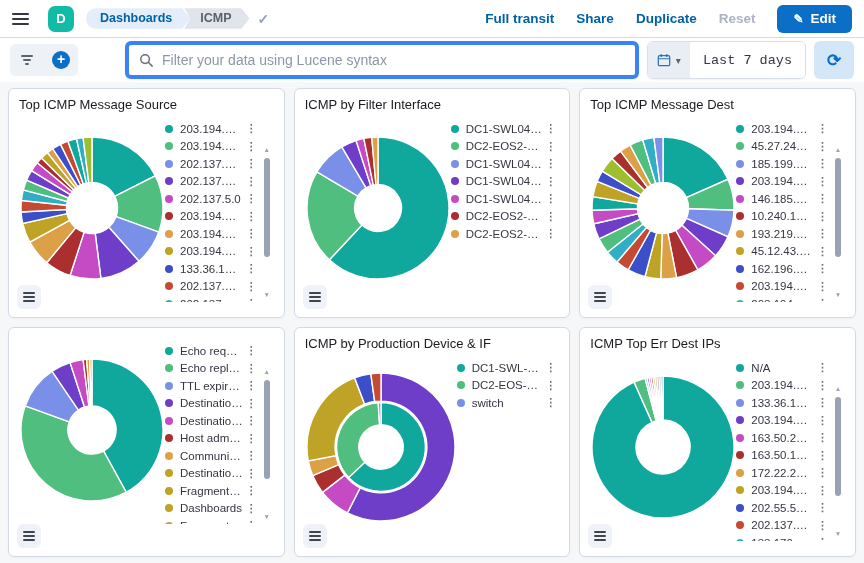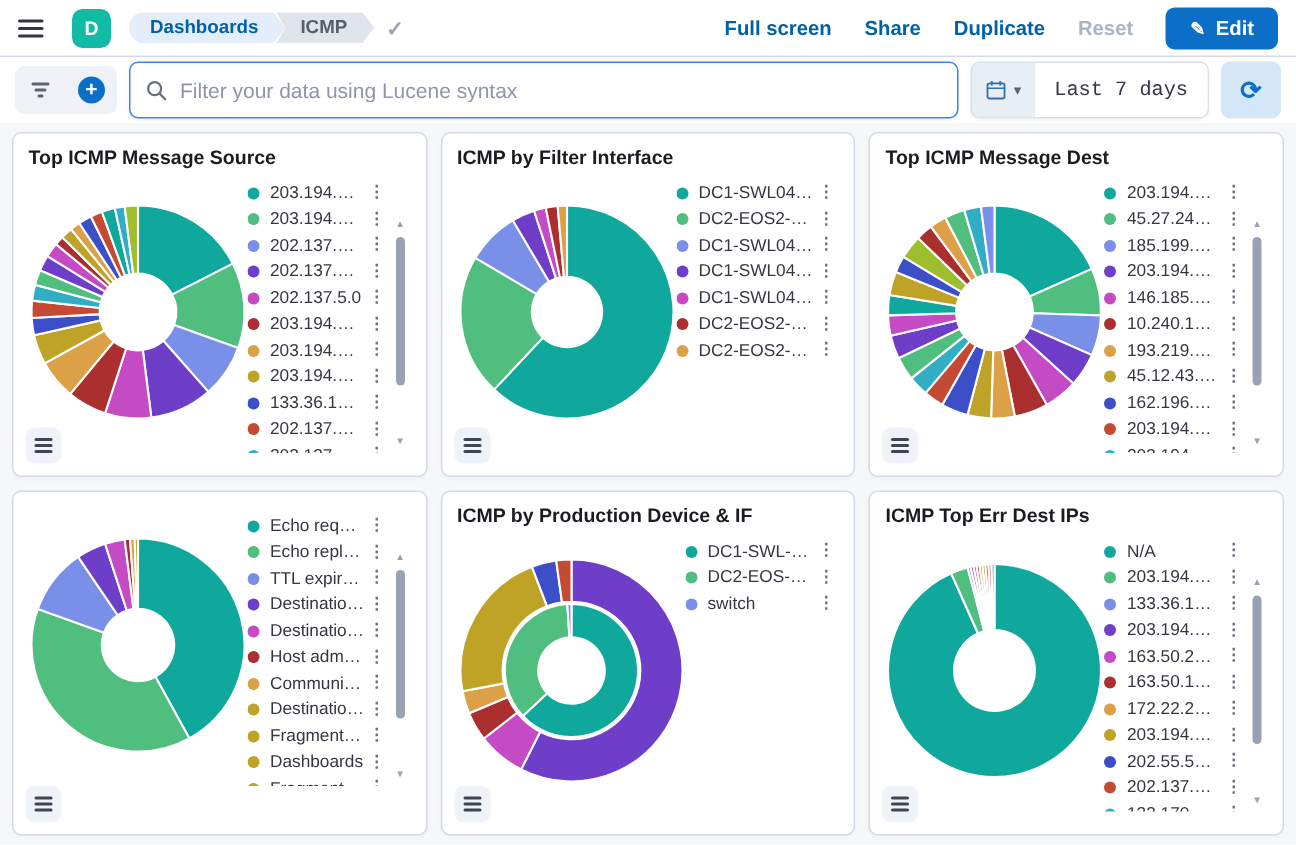--- a/index.html
+++ b/index.html
@@ -31,40 +31,40 @@
   
   .filterbar { height:44px; display:flex; align-items:center; gap:8px; padding:0 10px; background:#fff; }
   .filter-group { display:flex; background:#EEF2F7; border-radius:6px; height:32px; }
   .filter-group button { width:34px; border:none; background:none; display:flex; align-items:center;
     justify-content:center; cursor:pointer; }
   .funnel { display:flex; flex-direction:column; align-items:center; gap:2.5px; }
   .funnel i { display:block; height:1.8px; background:#5A6570; border-radius:1px; }
   .funnel i:nth-child(1){width:12px;} .funnel i:nth-child(2){width:8px;} .funnel i:nth-child(3){width:4px;}
   .plus-circle { width:18px; height:18px; border-radius:50%; background:#0B6FC7; color:#fff;
     font-size:14px; line-height:17px; text-align:center; font-weight:600; }
-  .searchbox { flex:1; height:38px; border:1px solid #3b82f6; border-radius:6px; background:#fff;
-    display:flex; align-items:center; padding:0 10px; gap:8px; box-shadow:0 1px 2px rgba(152,162,179,.15); }
+  .searchbox { flex:1; height:38px; border:4px solid #3b82f6; border-radius:6px; background:#fff;
+    display:flex; align-items:center; padding:0 10px; gap:8px; box-shadow:0 1px 2px rgba(152,162,179,.15);margin-left:39px; }
   .searchbox input { border:none; outline:none; flex:1; font-size:14px; color:#343741;
     font-family:"Liberation Sans", sans-serif; background:transparent; }
   .searchbox input::placeholder { color:#8D96A8; }
   .datepicker { display:flex; height:38px; border:1px solid #D9DFE8; border-radius:6px; overflow:hidden;
     box-shadow:0 1px 2px rgba(152,162,179,.15); }
   .date-cal { background:#E9EEF5; display:flex; align-items:center; gap:5px; padding:0 9px; border:none; cursor:pointer; }
   .date-cal .chev { font-size:10px; color:#5A6570; }
   .date-label { background:#fff; border:none; padding:0 13px; font-size:13.5px; color:#343741; cursor:pointer;
     font-family:Liberation Mono, monospace; }
   .refresh-btn { width:40px; height:38px; border:none; border-radius:6px; background:#D4E7F8;
     color:#0B6FC7; font-size:17px; font-weight:bold; cursor:pointer; }
 
   
   .dash { background:#F6F7F9; padding:6px 8px; display:grid; grid-template-columns:repeat(3,1fr);
     grid-auto-rows:230px; gap:9px; height:481px; }
   .panel { background:#fff; border:1px solid #D3DAE6; border-radius:6px; position:relative;
     padding:8px 10px; overflow:hidden; box-shadow:0 1px 3px rgba(0,0,0,.03); }
-  .panel h3 { font-size:13px; font-weight:700; color:#1A1C21; margin-bottom:2px; }
+  .panel h3 { font-size:13px; font-weight:400; color:#1A1C21; margin-bottom:2px; }
   .panel-body { display:flex; height:188px; }
   .chart-zone { flex:0 0 54%; display:flex; align-items:center; justify-content:center; }
   .legend-zone { flex:1; padding-top:6px; overflow:hidden; position:relative; }
   .legend-zone.with-scroll { padding-right:14px; }
   .legend-row { display:flex; align-items:center; height:17.5px; font-size:11.5px; color:#343741; }
   .legend-dot { width:8px; height:8px; border-radius:50%; flex:none; margin-right:7px; }
   .legend-label { flex:1; white-space:nowrap; overflow:hidden; text-overflow:ellipsis; cursor:pointer; }
   .legend-kebab { color:#69707D; font-size:11px; font-weight:700; padding:0 3px; cursor:pointer; line-height:1; }
   .vscroll { position:absolute; right:2px; top:40px; bottom:10px; width:10px; }
   .vscroll .arr { position:absolute; left:0; width:10px; text-align:center; font-size:6.5px; color:#98A2B3; }
@@ -85,21 +85,21 @@
       <i></i>
       <i></i>
     </button>
   <div class="space-avatar">D</div>
   <nav class="crumbs">
     <span class="crumb first">Dashboards</span>
     <span class="crumb last">ICMP</span>
   </nav>
   <span class="saved-check">✓</span>
   <div class="nav-right">
-    <button class="nav-link">Full screen</button>
+    <button class="nav-link">Full transit</button>
     <button class="nav-link">Share</button>
     <button class="nav-link">Duplicate</button>
     <button class="nav-link disabled">Reset</button>
     <button class="edit-btn">
       <span class="pencil">✎</span>
       <span>Edit</span>
     </button>
   </div>
 </header>
 

